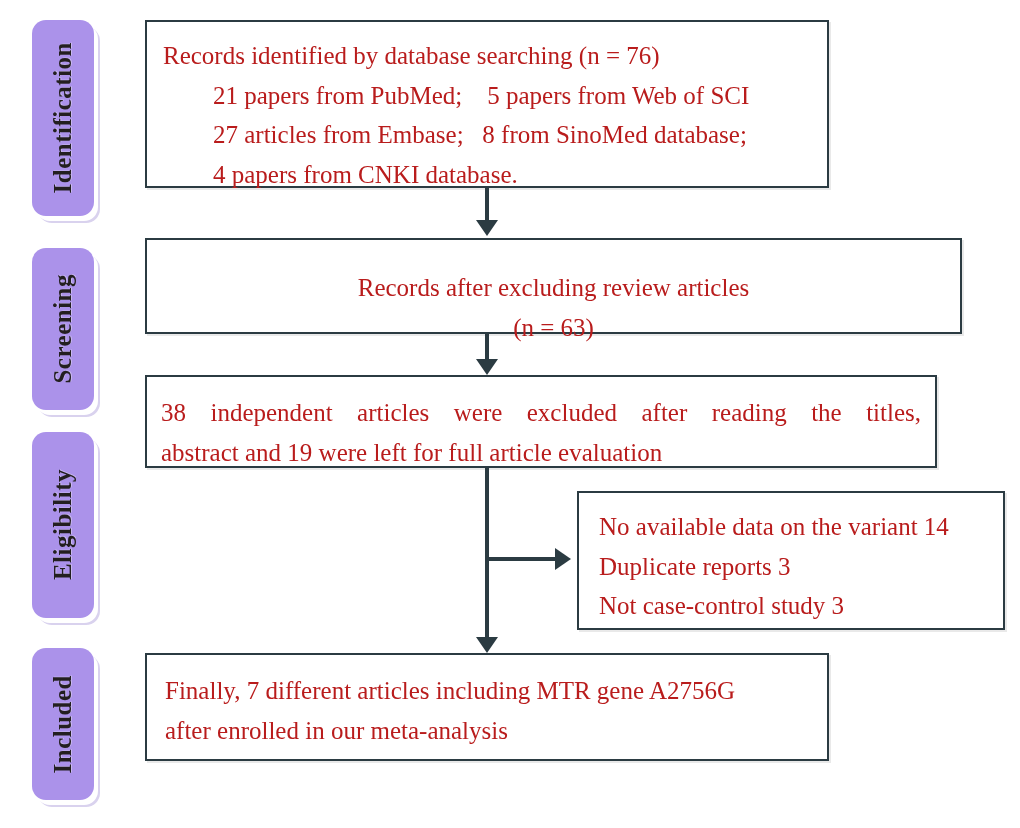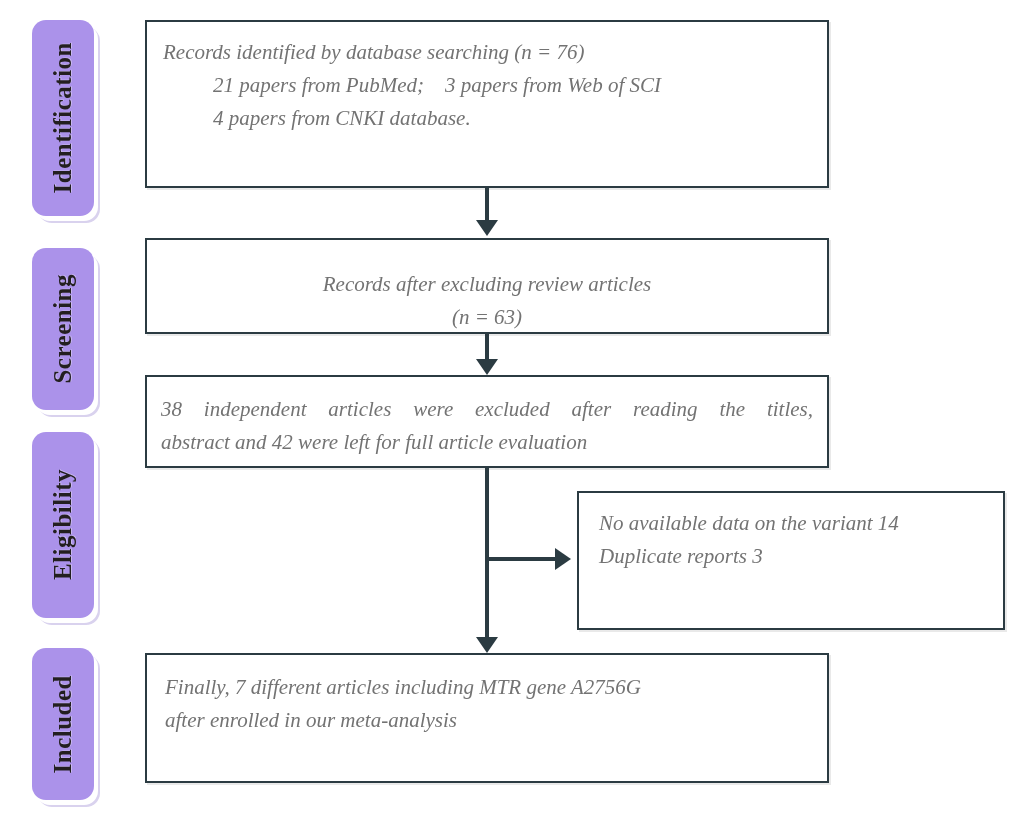--- a/index.html
+++ b/index.html
@@ -46,24 +46,23 @@
   
   .fbox {
     position: absolute;
     box-sizing: border-box;
     background: #ffffff;
     border: 2.5px solid #2b3b42;
     box-shadow: 2px 2px 0 0 #e9e9e9;
   }
   .fbox-inner {
     padding: 0;
-    font-size: 21px;
+    font-size: 25px;
     line-height: 1.58;
-    color: #737373;
-    font-style: italic;
+    color: #b91c1c;
   }
   .ln { white-space: pre; display: block; }
 
   
   #box-identification .fbox-inner { padding: 14px 0 0 16px; }
   #box-identification .ln.indent { padding-left: 50px; }
 
   
   #box-screening .fbox-inner {
     padding-top: 28px;
@@ -130,59 +129,61 @@
     <span class="stage-label">Eligibility</span>
   </div>
 
   <div class="stage" id="stage-included" style="left:32px; top:648px; width:62px; height:152px;">
     <span class="stage-label">Included</span>
   </div>
 
   <div class="fbox" id="box-identification" style="left:145px; top:20px; width:684px; height:168px;">
     <div class="fbox-inner">
       <span class="ln">Records identified by database searching (n = 76)</span>
-      <span class="ln indent">21 papers from PubMed;    3 papers from Web of SCI</span>
+      <span class="ln indent">21 papers from PubMed;    5 papers from Web of SCI</span>
+      <span class="ln indent">27 articles from Embase;   8 from SinoMed database;</span>
       <span class="ln indent">4 papers from CNKI database.</span>
     </div>
   </div>
 
   <div class="vline" style="left:485px; top:188px; width:4px; height:36px;"></div>
   <div class="arrow-down" style="left:476px; top:220px;"></div>
 
-  <div class="fbox" id="box-screening" style="left:145px; top:238px; width:684px; height:96px;">
+  <div class="fbox" id="box-screening" style="left:145px; top:238px; width:817px; height:96px;">
     <div class="fbox-inner">
       <span class="ln">Records after excluding review articles</span>
       <span class="ln">(n = 63)</span>
     </div>
   </div>
 
   <div class="vline" style="left:485px; top:334px; width:4px; height:30px;"></div>
   <div class="arrow-down" style="left:476px; top:359px;"></div>
 
-  <div class="fbox" id="box-eligibility-main" style="left:145px; top:375px; width:684px; height:93px;">
+  <div class="fbox" id="box-eligibility-main" style="left:145px; top:375px; width:792px; height:93px;">
     <div class="fbox-inner">
       <span class="ln just">38 independent articles were excluded after reading the titles,</span>
-      <span class="ln just last">abstract and 42 were left for full article evaluation</span>
+      <span class="ln just last">abstract and 19 were left for full article evaluation</span>
     </div>
   </div>
 
   <div class="vline" style="left:485px; top:468px; width:4px; height:179px;"></div>
 
   <div class="hline" style="left:485px; top:557px; width:72px; height:4px;"></div>
   <div class="arrow-right" style="left:555px; top:548px;"></div>
 
   <div class="arrow-down" style="left:476px; top:637px;"></div>
 
   <div class="fbox" id="box-exclusions" style="left:577px; top:491px; width:428px; height:139px;">
     <div class="fbox-inner">
       <span class="ln">No available data on the variant 14</span>
       <span class="ln">Duplicate reports 3</span>
+      <span class="ln">Not case-control study 3</span>
     </div>
   </div>
 
-  <div class="fbox" id="box-included" style="left:145px; top:653px; width:684px; height:130px;">
+  <div class="fbox" id="box-included" style="left:145px; top:653px; width:684px; height:108px;">
     <div class="fbox-inner">
       <span class="ln">Finally, 7 different articles including MTR gene A2756G</span>
       <span class="ln">after enrolled in our meta-analysis</span>
     </div>
   </div>
 
 </div>
 
 </body></html>

